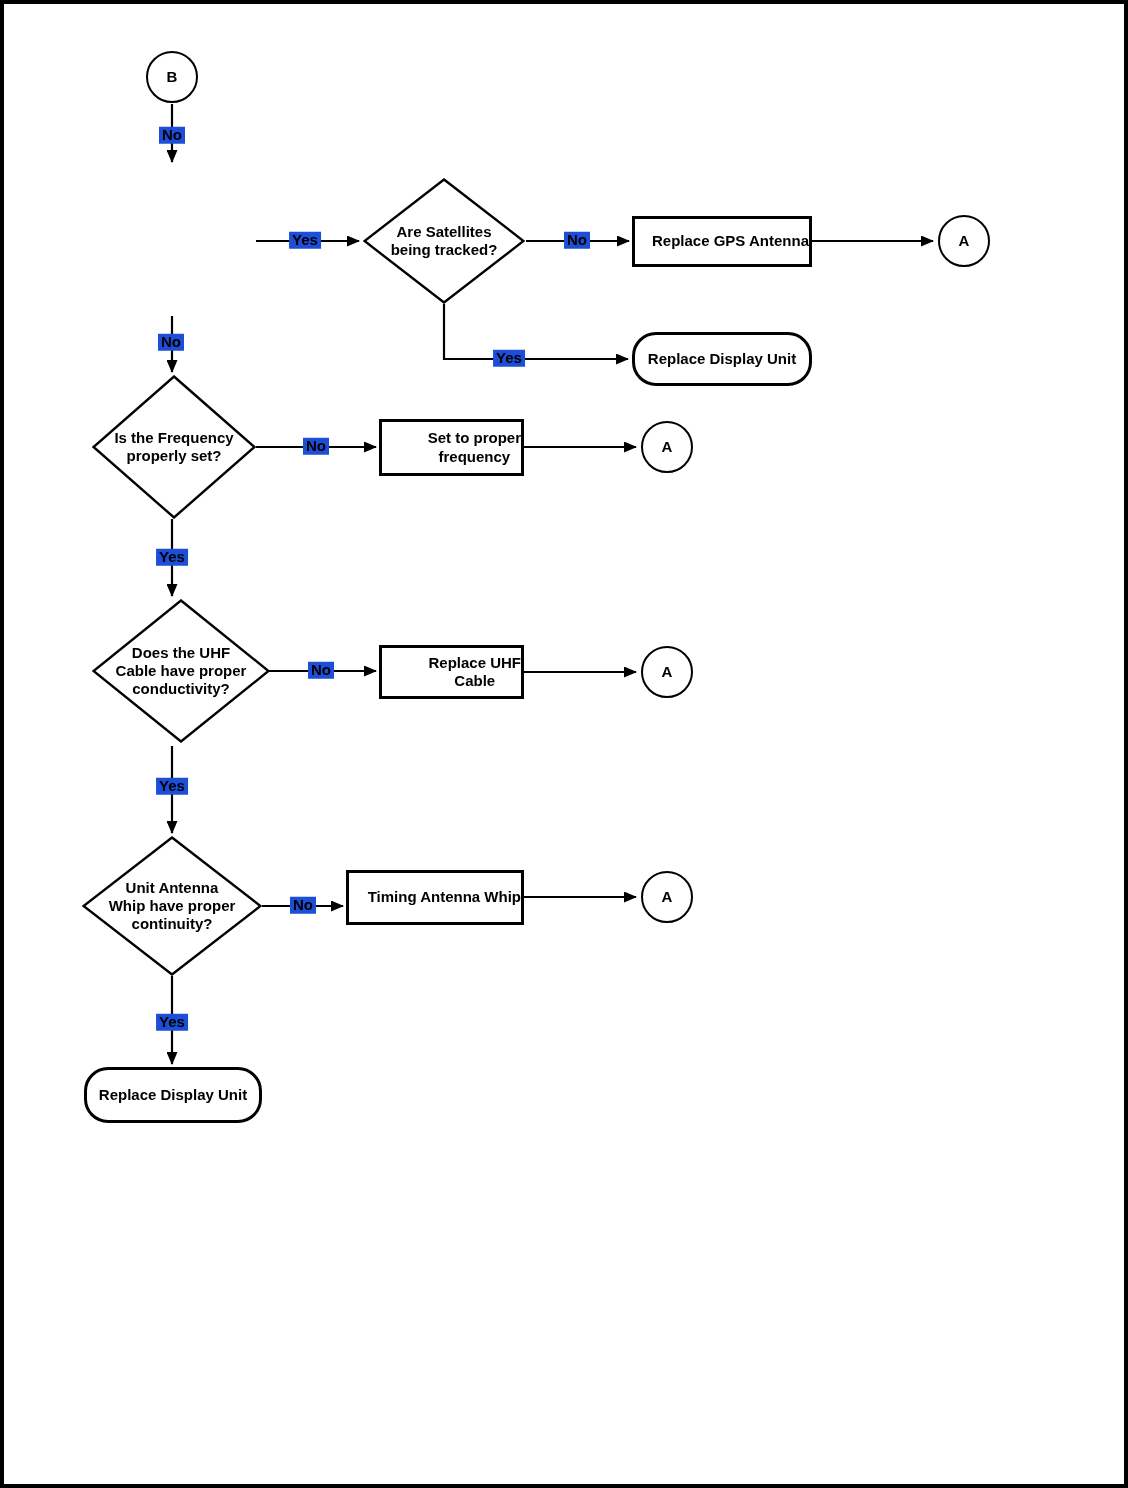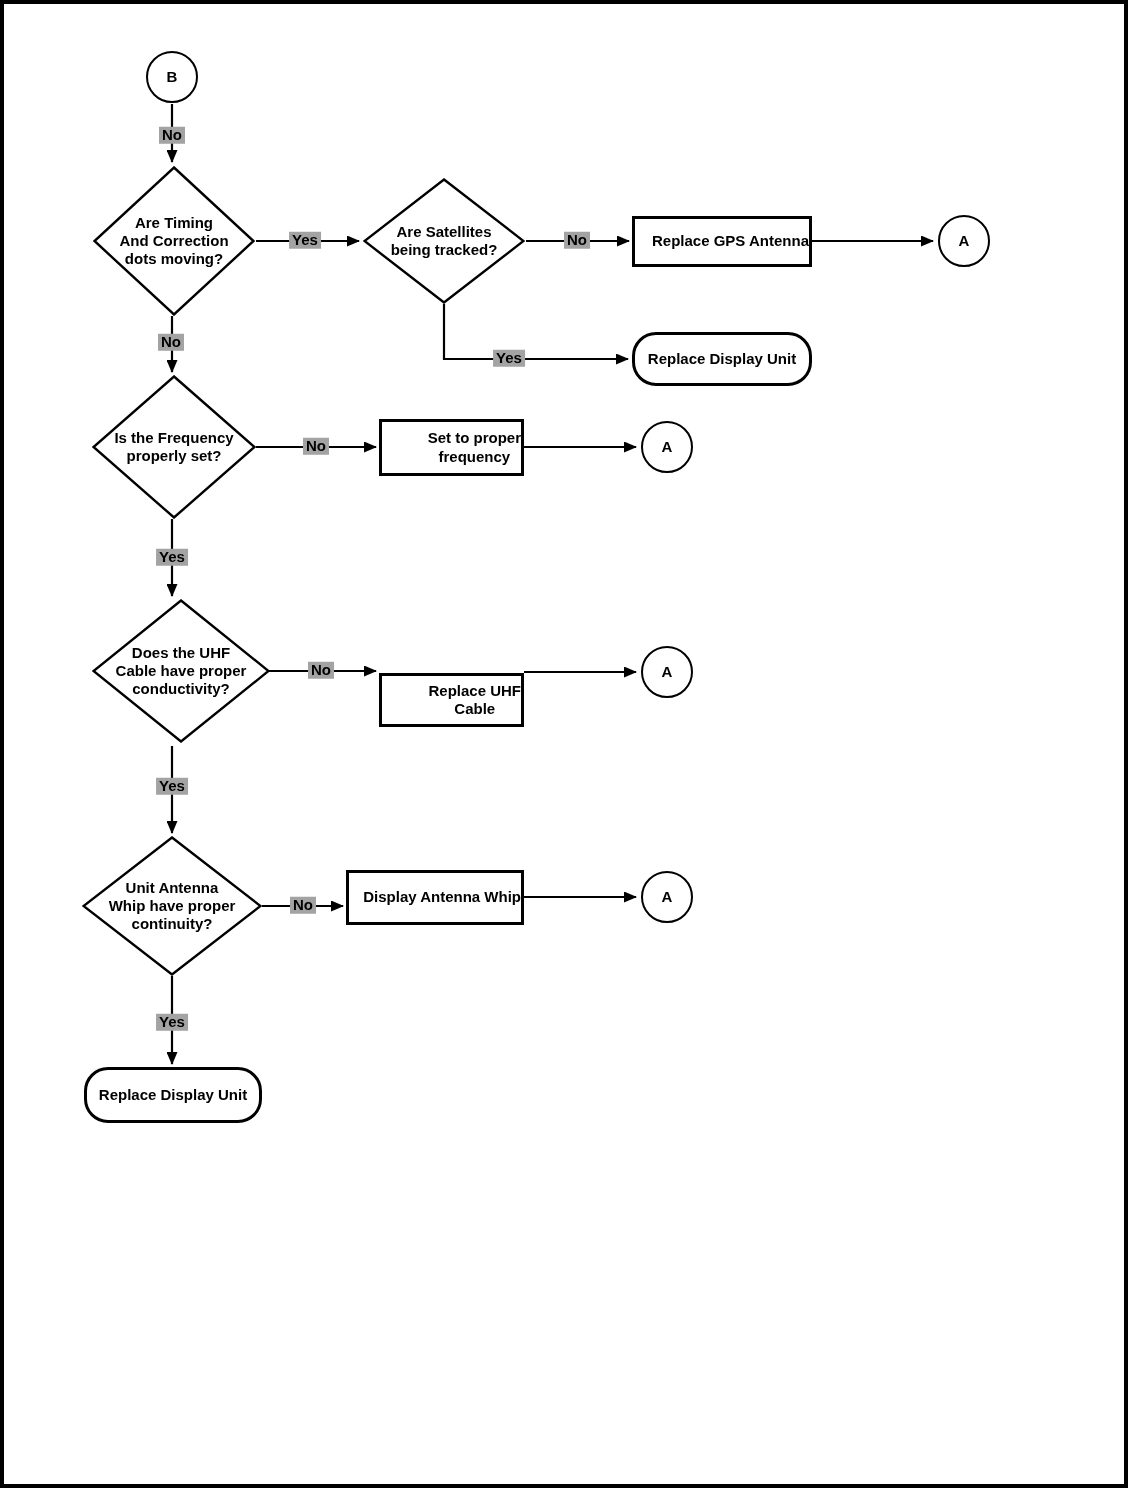--- a/index.html
+++ b/index.html
@@ -27,21 +27,21 @@
   .node.rect{border:3px solid #000;justify-content:flex-end;}
   .node.round{border:3px solid #000;border-radius:24px;}
   .node.circle{border:2.6px solid #000;border-radius:50%;}
   .node.diamond{background:transparent;}
   .node.diamond svg{position:absolute;left:0;top:0;width:100%;height:100%;}
   .node.diamond svg polygon{fill:#fff;stroke:#000;stroke-width:2.4;}
   .lbl{position:relative;white-space:pre-line;line-height:1.22;}
   .edge-label{
     position:absolute;
     transform:translate(-50%,-50%);
-    background:#a3a3a3;
+    background:#1d4ed8;
     padding:0 3px;
     line-height:1.1;
   }
 </style>
 </head>
 <body>
 
 <div class="page">
 
   <svg class="wires" width="1128" height="1488" viewBox="0 0 1128 1488" xmlns="http://www.w3.org/2000/svg">
@@ -64,28 +64,20 @@
     <path class="wire" d="M168,742 L168,829" marker-end="url(#arw)"></path>
     <path class="wire" d="M258,902 L339,902" marker-end="url(#arw)"></path>
     <path class="wire" d="M520,893 L632,893" marker-end="url(#arw)"></path>
     <path class="wire" d="M168,972 L168,1060" marker-end="url(#arw)"></path>
   </svg>
 
   <div class="node circle" style="left:142px;top:47px;width:52px;height:52px;">
     <span class="lbl">B</span>
   </div>
 
-  <div class="node diamond" style="left:89px;top:162px;width:162px;height:150px;">
-    <svg viewBox="0 0 162 150" preserveAspectRatio="none">
-        <polygon points="81,1.5 160.5,75 81,148.5 1.5,75"></polygon>
-      </svg>
-    <span class="lbl">Are Timing
-And Correction
-dots moving?</span>
-  </div>
 
   <div class="node diamond" style="left:359px;top:174px;width:162px;height:126px;">
     <svg viewBox="0 0 162 126" preserveAspectRatio="none">
         <polygon points="81,1.5 160.5,63 81,124.5 1.5,63"></polygon>
       </svg>
     <span class="lbl">Are Satellites
 being tracked?</span>
   </div>
 
   <div class="node rect" style="left:628px;top:212px;width:180px;height:51px;">
@@ -119,40 +111,40 @@
 
   <div class="node diamond" style="left:88px;top:595px;width:178px;height:144px;">
     <svg viewBox="0 0 178 144" preserveAspectRatio="none">
         <polygon points="89,1.5 176.5,72 89,142.5 1.5,72"></polygon>
       </svg>
     <span class="lbl">Does the UHF
 Cable have proper
 conductivity?</span>
   </div>
 
-  <div class="node rect" style="left:375px;top:641px;width:145px;height:54px;margin-top:28px;">
+  <div class="node rect" style="left:375px;top:641px;width:145px;height:54px;">
     <span class="lbl">Replace UHF
 Cable</span>
   </div>
 
   <div class="node circle" style="left:637px;top:642px;width:52px;height:52px;">
     <span class="lbl">A</span>
   </div>
 
   <div class="node diamond" style="left:78px;top:832px;width:180px;height:140px;">
     <svg viewBox="0 0 180 140" preserveAspectRatio="none">
         <polygon points="90,1.5 178.5,70 90,138.5 1.5,70"></polygon>
       </svg>
     <span class="lbl">Unit Antenna
 Whip have proper
 continuity?</span>
   </div>
 
   <div class="node rect" style="left:342px;top:866px;width:178px;height:55px;">
-    <span class="lbl">Display Antenna Whip</span>
+    <span class="lbl">Timing Antenna Whip</span>
   </div>
 
   <div class="node circle" style="left:637px;top:867px;width:52px;height:52px;">
     <span class="lbl">A</span>
   </div>
 
   <div class="node round" style="left:80px;top:1063px;width:178px;height:56px;">
     <span class="lbl">Replace Display Unit</span>
   </div>
 

